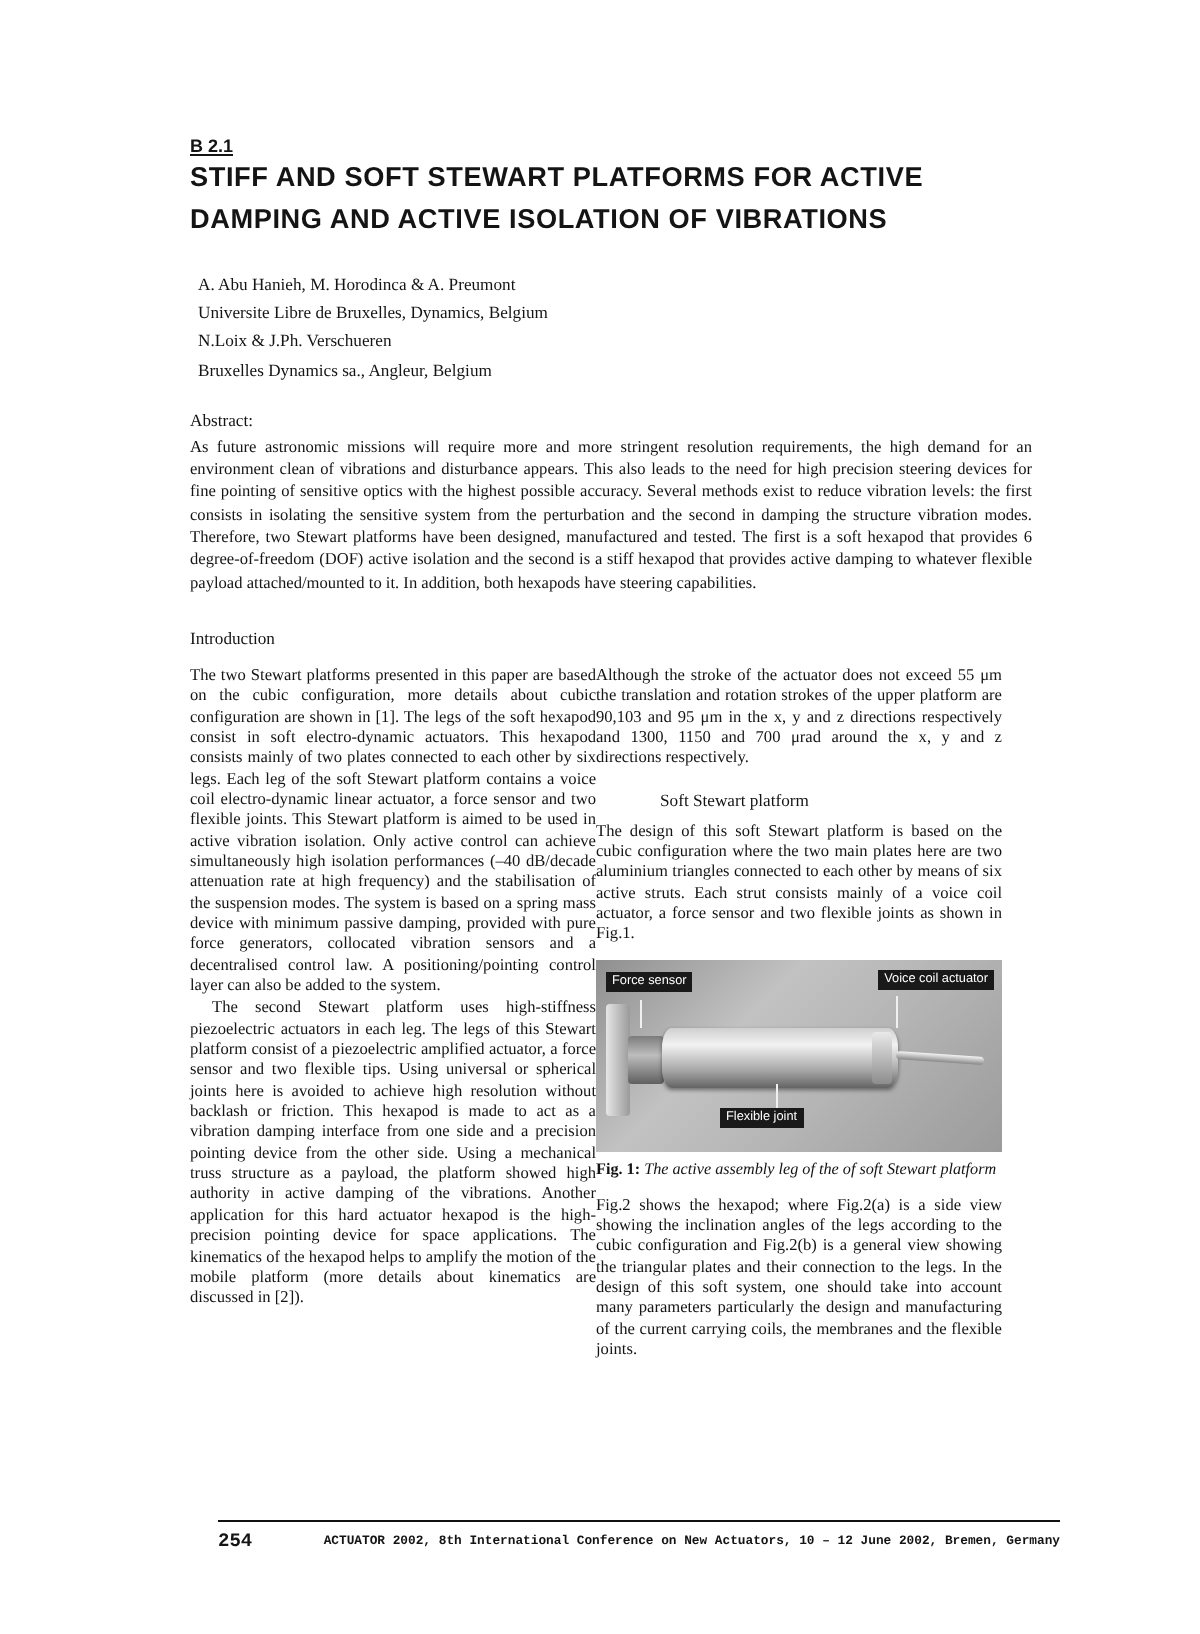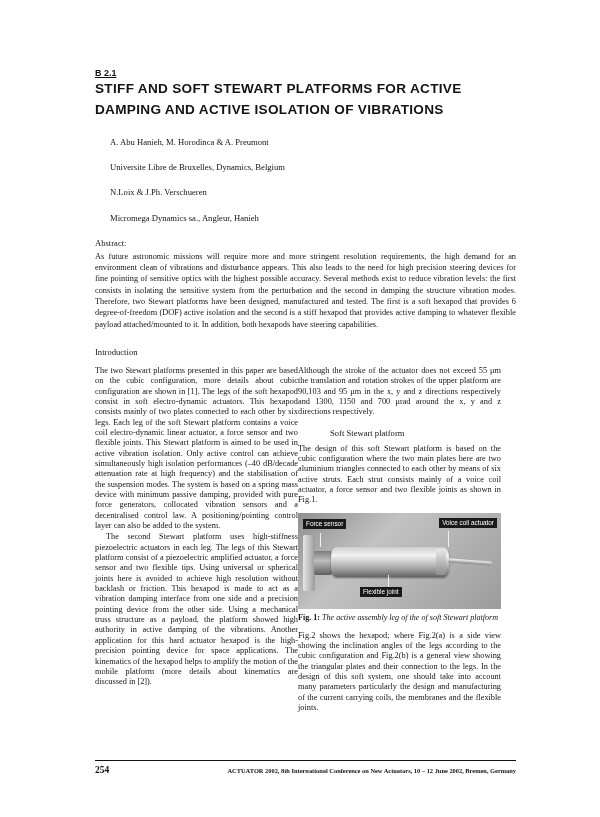--- a/index.html
+++ b/index.html
@@ -24,21 +24,21 @@
   }
   .paper-title {
     font-family:"Liberation Sans", sans-serif;
     font-weight:bold;
     font-size:13.6px;
     line-height:21px;
     letter-spacing:0.3px;
     margin-bottom:17px;
   }
   .authors { font-size:8.6px; line-height:10.2px; margin-bottom:15px; }
-  .authors div { margin:15px; }
+  .authors div { margin:4px; }
   .abstract-label, .col-heading, .intro-heading {
     font-weight:normal;
     font-size:8.6px;
     margin-bottom:3px;
   }
   .abstract-text {
     font-size:8.3px;
     line-height:11.3px;
     text-align:justify;
     margin-bottom:17px;
@@ -117,47 +117,47 @@
     line-height:10px;
     margin-top:4px;
     padding-left:27px;
     text-indent:-27px;
   }
   .fig-caption .cap-label { font-weight:bold; }
   .fig-caption .cap-text { font-style:italic; }
   
   .footer {
     position:absolute;
-    left:95px; top:760px;
+    left:109px; top:760px;
     width:421px;
     border-top:1.5px solid #111;
     padding-top:4px;
     display:flex;
     justify-content:space-between;
     align-items:flex-start;
-    font-family:Liberation Serif, serif;
+    font-family:Liberation Mono, monospace;
     font-weight:bold;
   }
   .page-number { font-size:9.5px; }
   .conference-info { font-size:6.4px; padding-top:2px; }
 </style>
 </head>
 <body>
 
 <div class="content">
 
   <div class="section-code">B 2.1</div>
 
   <div class="paper-title">STIFF AND SOFT STEWART PLATFORMS FOR ACTIVE DAMPING AND ACTIVE ISOLATION OF VIBRATIONS</div>
 
   <div class="authors">
     <div>A. Abu Hanieh,  M. Horodinca &amp; A. Preumont</div>
     <div>Universite Libre de Bruxelles, Dynamics, Belgium</div>
     <div>N.Loix &amp; J.Ph. Verschueren</div>
-    <div>Micromega Dynamics sa., Angleur, Hanieh</div>
+    <div>Bruxelles Dynamics sa., Angleur, Belgium</div>
   </div>
 
   <div>
     <div class="abstract-label">Abstract:</div>
     <div class="abstract-text">As future astronomic missions will require more and more stringent resolution requirements, the high demand for an environment clean of vibrations and disturbance appears. This also leads to the need for high precision steering devices for fine pointing of sensitive optics with the highest possible accuracy. Several methods exist to reduce vibration levels: the first consists in isolating the sensitive system from the perturbation and the second in damping the structure vibration modes. Therefore, two Stewart platforms have been designed, manufactured and tested. The first is a soft hexapod that provides 6 degree-of-freedom (DOF) active isolation and the second is a stiff hexapod that provides active damping to whatever flexible payload attached/mounted to it. In addition, both hexapods have steering capabilities.</div>
   </div>
 
   <div class="intro-heading">Introduction</div>
 
   <div class="columns">

